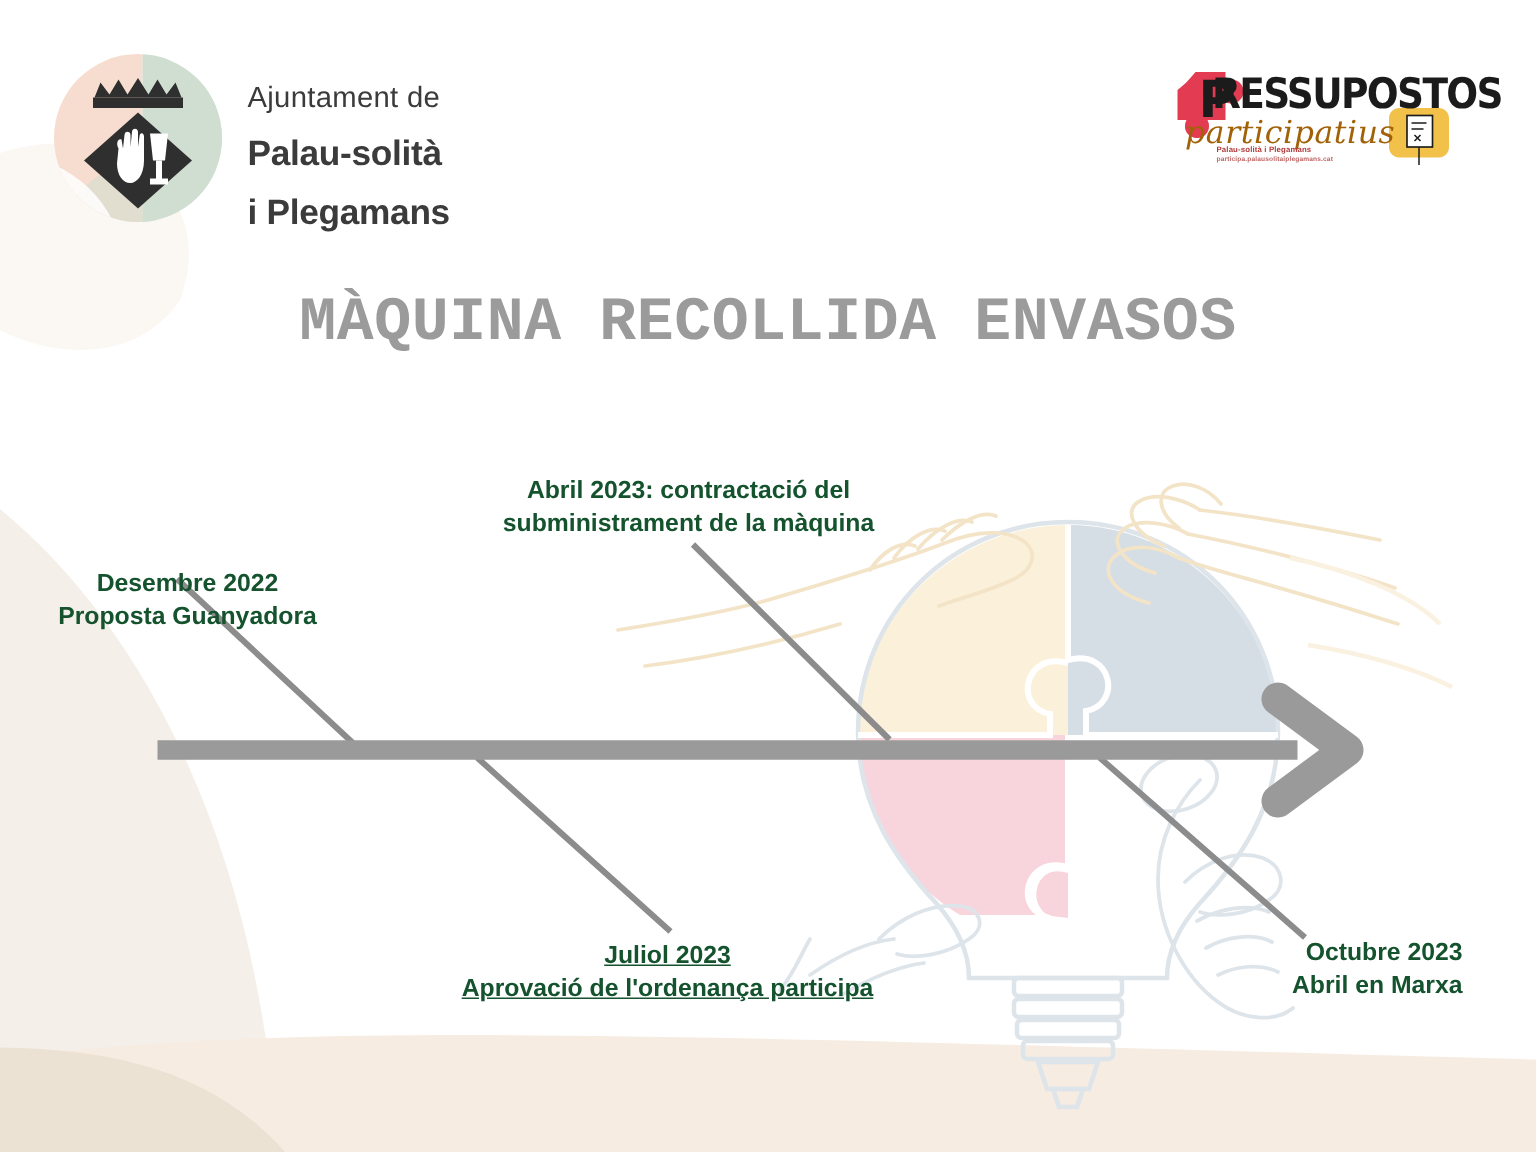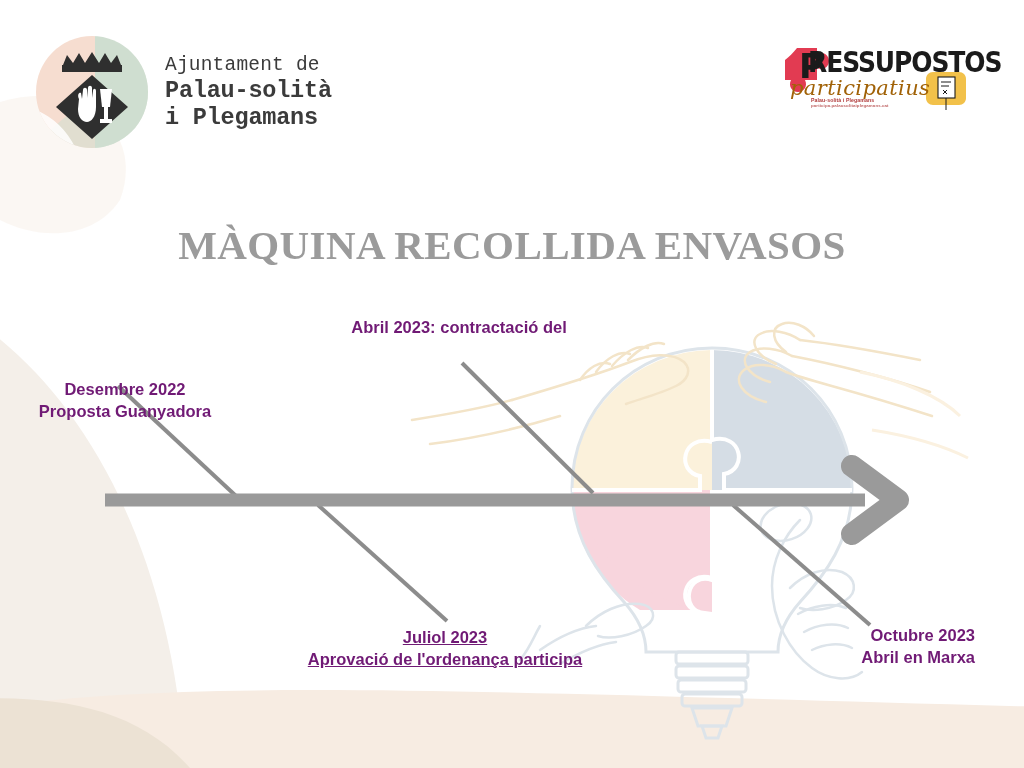--- a/index.html
+++ b/index.html
@@ -42,36 +42,36 @@
     top: 0;
     width: 118px;
     height: 118px;
   }
   #logo-text {
     position: absolute;
     left: 132px;
     top: 20px;
     width: 180px;
     color: #3b3b3b;
-    font-family: Liberation Mono, monospace;
   }
   #logo-text .ln1 {
     font-size: 19.5px;
     letter-spacing: .2px;
     line-height: 24px;
     font-weight: 400;
     white-space: nowrap;
   }
   #logo-text .ln2,
   #logo-text .ln3 {
     font-size: 23.5px;
     font-weight: bold;
     line-height: 27px;
     letter-spacing: -.2px;
     white-space: nowrap;
+    margin-top: 12px;
   }
 
   
   #logo-pressupostos {
     position: absolute;
     left: 783px;
     top: 40px;
     width: 185px;
     height: 78px;
   }
@@ -124,36 +124,35 @@
   #page-title {
     position: absolute;
     left: 0;
     top: 193px;
     width: 1024px;
     text-align: center;
     font-size: 41px;
     font-weight: bold;
     color: #9b9b9b;
     letter-spacing: .4px;
-    font-family: Liberation Serif, serif;
-    margin-top: 28px;
+    font-family: Liberation Mono, monospace;
   }
 
   
   #timeline-svg {
     position: absolute;
     left: 0;
     top: 0;
     width: 1024px;
     height: 768px;
   }
 
   .milestone-label {
     position: absolute;
-    color: #701a75;
+    color: #14532d;
     font-weight: bold;
     font-size: 16.5px;
     line-height: 22px;
     white-space: nowrap;
   }
   .milestone-label .date-line { display: block; }
   .milestone-label .desc-line { display: block; }
 
   #ms-0 { left: 0px;   top: 338px; width: 250px; text-align: center; margin-top: 40px; }
   #ms-1 { left: 300px; top: 316px; width: 318px; text-align: center; }
@@ -339,20 +338,21 @@
     <path d="M 852 466 L 898 500 L 852 534" fill="none" stroke="#9a9a9a" stroke-width="22" stroke-linecap="round" stroke-linejoin="round"></path>
   </svg>
 
   <div class="milestone-label" id="ms-0">
     <span class="date-line">Desembre 2022</span>
     <span class="desc-line">Proposta Guanyadora</span>
   </div>
 
   <div class="milestone-label" id="ms-1">
     <span class="date-line">Abril 2023: contractació del</span>
+    <span class="desc-line">subministrament de la màquina</span>
   </div>
 
   <div class="milestone-label" id="ms-2">
     <span class="date-line">Juliol 2023</span>
     <span class="desc-line">Aprovació de l'ordenança participa</span>
   </div>
 
   <div class="milestone-label" id="ms-3">
     <span class="date-line">Octubre 2023</span>
     <span class="desc-line">Abril en Marxa</span>

